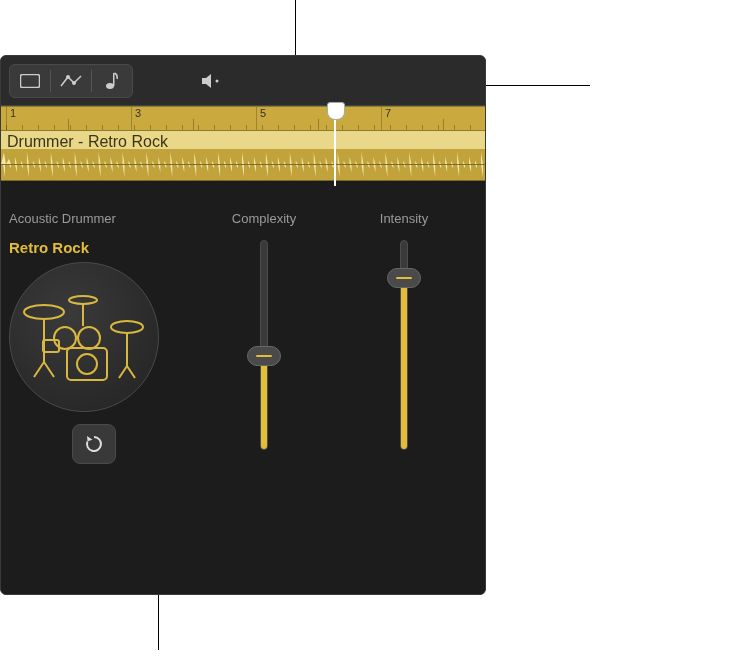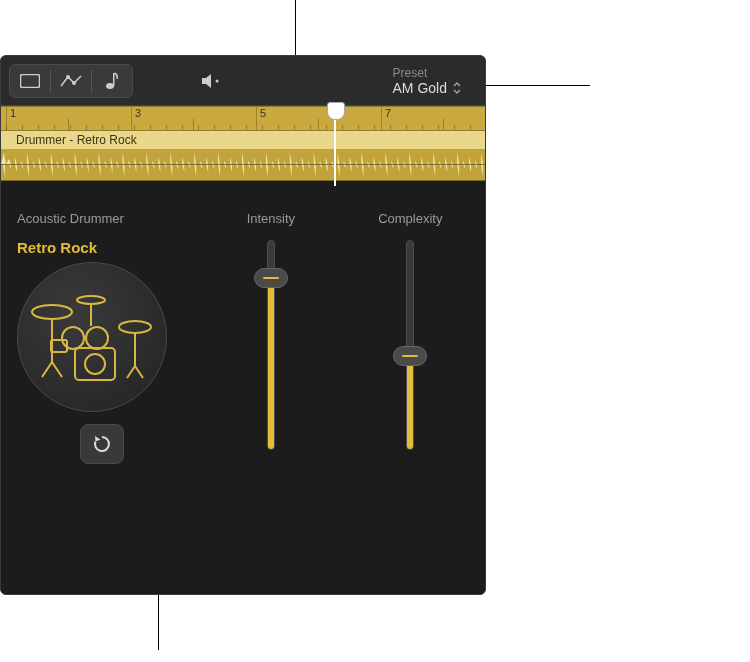--- a/index.html
+++ b/index.html
@@ -94,23 +94,22 @@
     }
     .region {
       position:relative;
       height: 50px;
       background: #e9d78a;
       border-bottom:1px solid #7a6a2b;
     }
     .region-label {
       position:absolute;
       left:6px; top:2px;
-      font-size:12px;
+      font-size:16px;
       color:#3b3514;
-      margin-left:9px;
     }
     .wave {
       position:absolute;
       left:0; right:0; top:18px; bottom:0;
       background: #c2a23a;
     }
     .playhead {
       position:absolute;
       top:0;
       left:333px;
@@ -127,21 +126,21 @@
       background:#fff;
       border:1px solid #aaa;
       border-radius:3px 3px 8px 8px;
     }
     
     .editor {
       position:relative;
       height: calc(100% - 50px - 25px - 50px);
       background:#1c1c1c;
       display:flex;
-      padding: 30px 20px 10px 16px;
+      padding: 30px 20px 10px 8px;
       gap: 30px;
     }
     .section-label {
       font-size: 13px;
       color:#9a9a9a;
       text-align:center;
     }
     .style-name {
       font-size:15px;
       color:#e3bc3a;
@@ -262,29 +261,20 @@
             <rect x="7" y="1" width="1.5" height="13" fill="#ccc"></rect>
             <path d="M8.5 1 Q12 3 11 7" fill="none" stroke="#ccc" stroke-width="1.5"></path>
           </svg>
       </div>
     </div>
     <div class="speaker">
       <svg width="22" height="18" viewBox="0 0 22 18">
           <path d="M2 6 h4 l5 -4 v14 l-5 -4 h-4 z" fill="#ccc"></path>
           <circle cx="17" cy="9" r="1.5" fill="#ccc"></circle>
         </svg>
-    </div>
-    <div class="preset-wrap">
-      <div class="preset-label">Preset</div>
-      <div class="preset-select">
-        <span>AM Gold</span>
-        <svg width="8" height="12" viewBox="0 0 8 12">
-            <path d="M1 4 L4 1 L7 4 M1 8 L4 11 L7 8" fill="none" stroke="#aaa" stroke-width="1.3"></path>
-          </svg>
-      </div>
     </div>
   </div>
 
   <div style="position:relative">
     <div class="ruler" id="ruler">
         <div class="maj" style="left: 5px;">1</div>
         <div class="maj" style="left: 130px;">3</div>
         <div class="maj" style="left: 255px;">5</div>
         <div class="maj" style="left: 380px;">7</div>
         <div class="min" style="left: 67px;"></div>
@@ -371,38 +361,38 @@
       </div>
       <div class="regen">
         <svg width="20" height="20" viewBox="0 0 20 20">
           <path d="M10 3 a7 7 0 1 1 -6.5 4.3" fill="none" stroke="#ddd" stroke-width="2"></path>
           <path d="M3 2 l0.5 5.3 l5 -1.5 z" fill="#ddd"></path>
         </svg>
       </div>
     </div>
 
     <div class="col" style="width:110px">
+      <div class="section-label">Complexity</div>
+      <div class="slider-wrap">
+        <div class="slider">
+          <div class="slider-track">
+            <div class="slider-fill" id="fill-complexity" style="height: 45%;"></div>
+          </div>
+          <div class="slider-thumb" id="thumb-complexity" style="top: 105.5px;"></div>
+        </div>
+      </div>
+    </div>
+
+    <div class="col" style="width:110px">
       <div class="section-label">Intensity</div>
       <div class="slider-wrap">
         <div class="slider">
           <div class="slider-track">
             <div class="slider-fill" id="fill-intensity" style="height: 82%;"></div>
           </div>
           <div class="slider-thumb" id="thumb-intensity" style="top: 27.8px;"></div>
         </div>
       </div>
     </div>
 
-    <div class="col" style="width:110px">
-      <div class="section-label">Complexity</div>
-      <div class="slider-wrap">
-        <div class="slider">
-          <div class="slider-track">
-            <div class="slider-fill" id="fill-complexity" style="height: 45%;"></div>
-          </div>
-          <div class="slider-thumb" id="thumb-complexity" style="top: 105.5px;"></div>
-        </div>
-      </div>
-    </div>
-
   </div>
 
 </div>
 
 </body></html>

